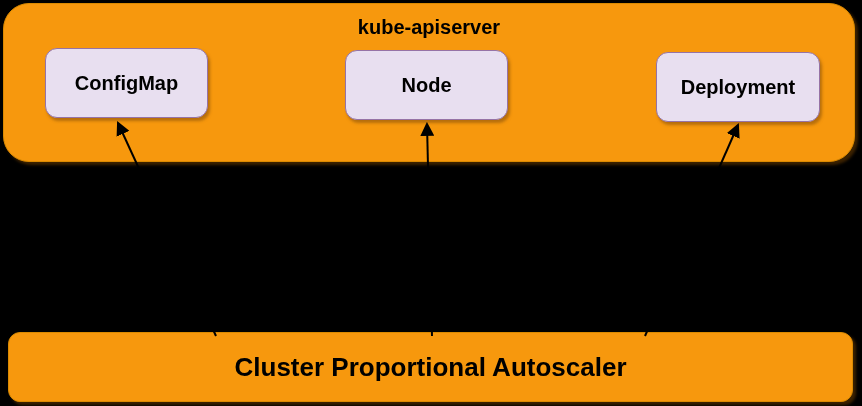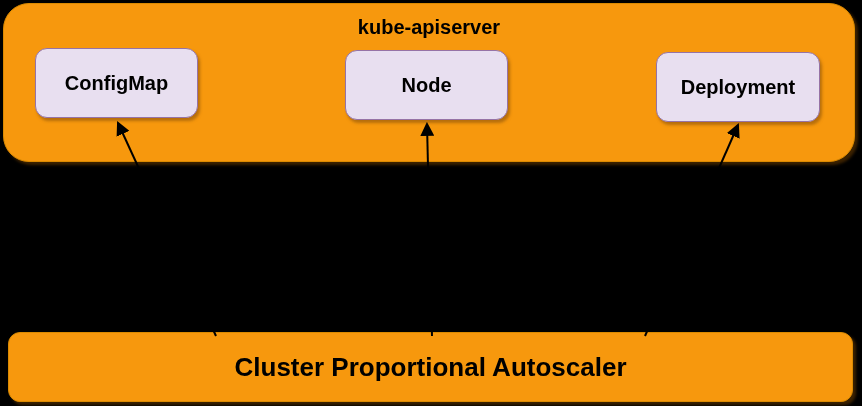--- a/index.html
+++ b/index.html
@@ -40,21 +40,21 @@
     border:1px solid var(--resource-stroke);
     border-radius:12px;
     box-shadow:2px 3px 3px rgba(120,70,10,0.5);
     box-sizing:border-box;
     display:flex;align-items:center;justify-content:center;
   }
   .resource-label{
     font-size:20px;font-weight:bold;color:var(--text);
     text-align:center;
   }
-  .resource-configmap{left:31px;top:44px;}
+  .resource-configmap{left:41px;top:44px;}
   .resource-node{left:341px;top:46px;}
   .resource-deployment{left:652px;top:48px;width:164px;}
   .autoscaler-bar{
     position:absolute;left:8px;top:332px;width:845px;height:70px;
     background:var(--container-fill);
     border:1px solid var(--container-stroke);
     border-radius:12px;
     box-shadow:3px 3px 3px rgba(70,40,0,0.85);
     box-sizing:border-box;
     display:flex;align-items:center;justify-content:center;

